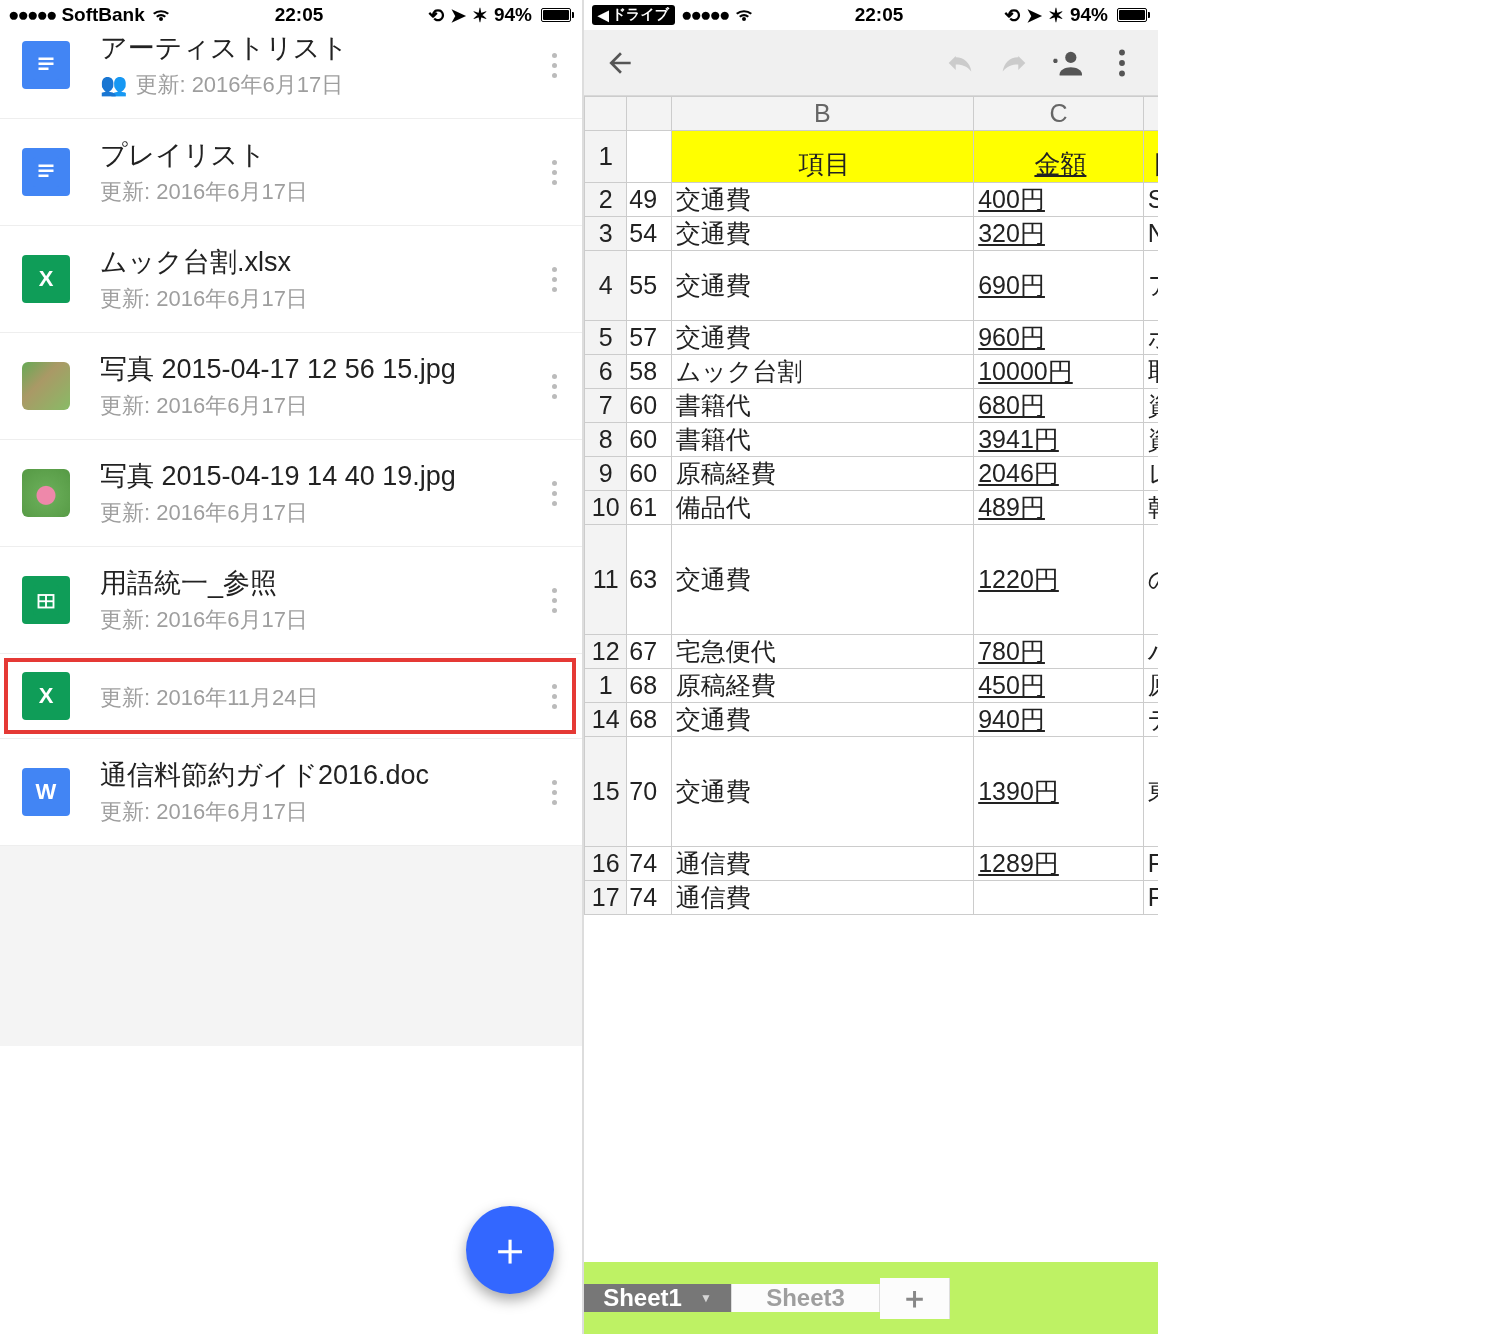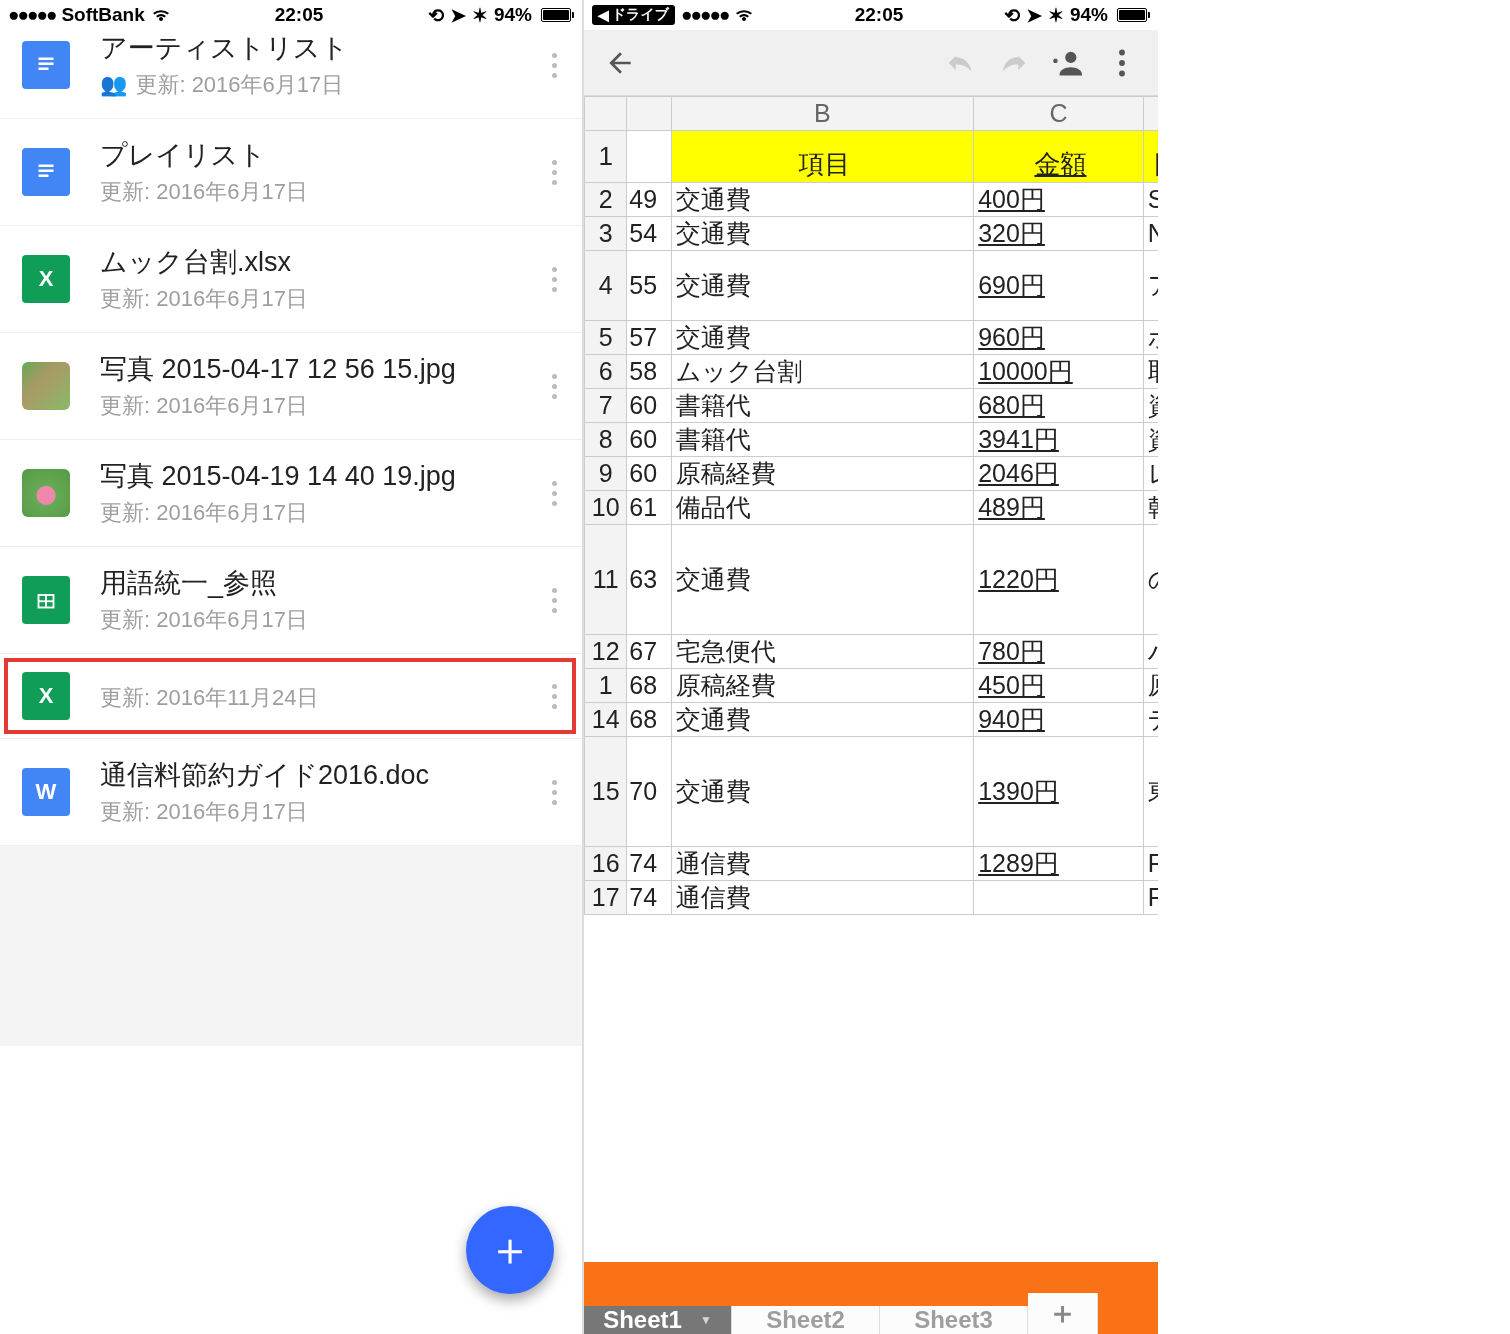--- a/index.html
+++ b/index.html
@@ -111,21 +111,21 @@
 tr.h-34 td { height: 34px; }
 tr.h-70 td { height: 70px; }
 tr.h-110 td { height: 110px; }
 tr.header-row td { background: #ffff00; font-size: 26px; text-align:center;}
 tr.header-row td.rowhead { background:#f3f3f3; }
 tr.header-row td.cell-a { background:#fff; }
 .clip-bottom { vertical-align: top; padding-top: 16px; margin-left: 44px; }
 
 .sheet-tabs {
   position: absolute; bottom: 0; left: 0; right: 0; height: 72px;
-  background: #f97316; display: flex; align-items: flex-end;
+  background: #bef264; display: flex; align-items: center;
 }
 .tab {
   flex: 0 0 148px; display: flex; align-items: center; justify-content: center;
   font-size: 24px; font-weight: 700; color: #9e9e9e; background: #fcfcfc;
   border-right: 1px solid #ddd;
 }
 .tab.active { background: #777; color: #fff; }
 .tab.active::after { content: "▼"; font-size: 12px; margin-left: 18px; opacity:.7;}
 .tab.add { flex: 0 0 70px; color:#888; font-size:30px; }
 
@@ -488,17 +488,16 @@
             <td class="cell-b">通信費</td>
             <td class="cell-c"></td>
             <td class="cell-d">FF</td>
           </tr>
         </tbody>
       </table>
   </div>
 
   <div class="sheet-tabs">
     <div class="tab active">Sheet1</div>
-    <div class="tab">Sheet2</div>
     <div class="tab">Sheet3</div>
     <div class="tab add">＋</div>
   </div>
 </div>
 
 </body></html>

